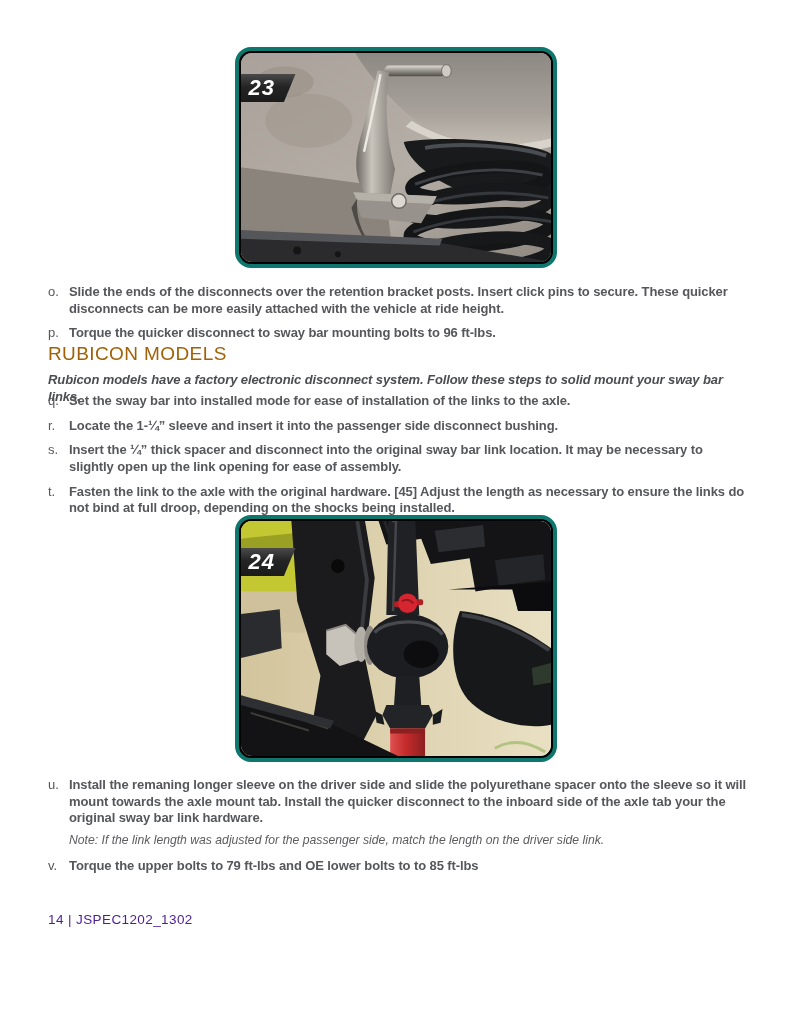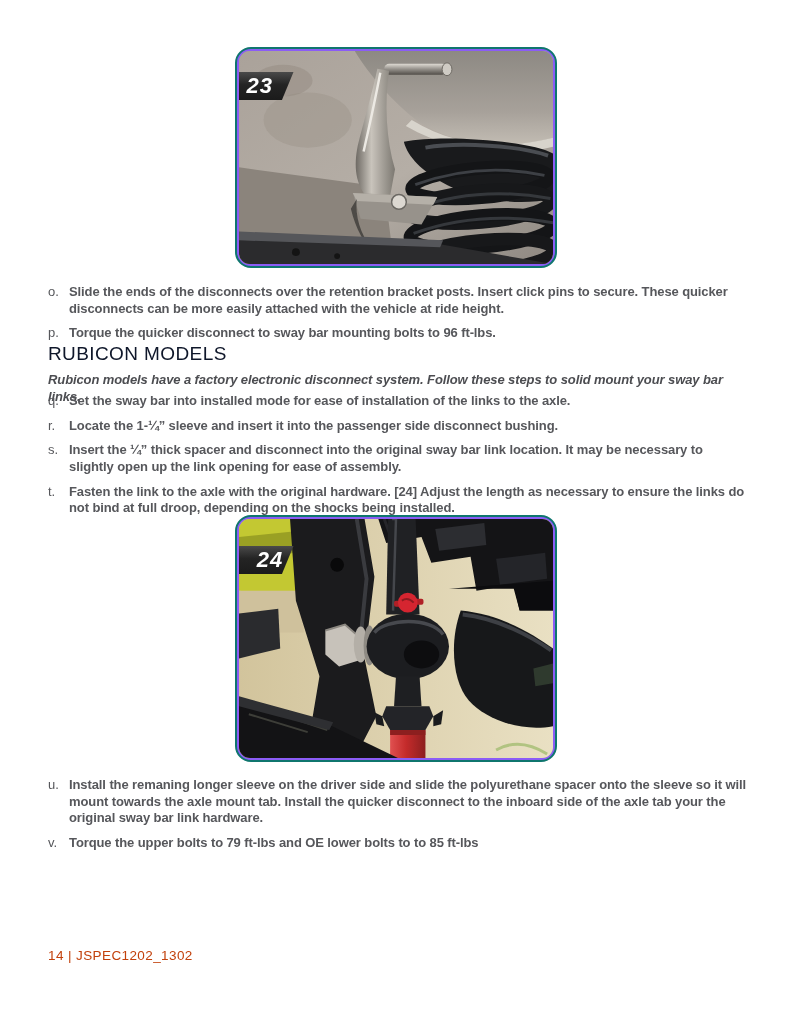--- a/index.html
+++ b/index.html
@@ -9,22 +9,22 @@
     margin:0 auto;
     background:#ffffff;
     font-family:"Liberation Sans",sans-serif;
     color:#56575b;
     overflow:hidden;
   }
   
   .photo-frame{
     position:absolute;left:50%;transform:translateX(-50%);
     width:322px;
-    background:#8b5cf6;
-    border:2px solid #0f766e;
+    background:#000000;
+    border:4px solid #0f766e;
     border-radius:16px;
     padding:2px;
     box-sizing:border-box;
     z-index:5;
   }
   .photo-clip{
     position:relative;width:100%;height:100%;
     border-radius:11px;overflow:hidden;background:#999;
   }
   .photo-clip svg{display:block;width:100%;height:100%;}
@@ -40,35 +40,35 @@
     padding-left:8px;box-sizing:border-box;
   }
   
   .textcol{position:absolute;left:48px;width:701px;}
   .step{display:flex;margin:0 0 8px 0;font-size:13px;line-height:1.28;letter-spacing:-0.1px;}
   .step .lbl{flex:none;width:21px;}
   .step .txt{flex:1;font-weight:bold;}
   .sec-heading{
     position:absolute;left:48px;
     font-size:19px;font-weight:400;
-    letter-spacing:0.4px;color:#0f172a;
+    letter-spacing:0.4px;color:#a16207;
     margin:0;
   }
   .sec-intro{
     position:absolute;left:48px;width:701px;
     font-size:13px;font-weight:bold;font-style:italic;
     margin:0;line-height:1.3;letter-spacing:-0.1px;color:#4c4d51;
   }
   .note{
     font-size:12.2px;font-style:italic;
     margin:-2px 0 9px 21px;line-height:1.3;color:#5b5c60;
   }
   .page-footer{
-    position:absolute;left:48px;top:948px;
-    font-size:13.5px;letter-spacing:0.4px;color:#c2410c;
+    position:absolute;left:48px;top:912px;
+    font-size:13.5px;letter-spacing:0.4px;color:#4c1d95;
   }
 </style>
 </head>
 <body>
 
 <div class="page">
 
   <figure class="photo-frame" style="top:47px;height:221px;margin:0;">
     <div class="photo-clip">
       <svg viewBox="0 0 320 216" preserveAspectRatio="none">
@@ -160,21 +160,21 @@
     <div class="step">
       <span class="lbl">r.</span>
       <span class="txt">Locate the 1-¼” sleeve and insert it into the passenger side disconnect bushing.</span>
     </div>
     <div class="step">
       <span class="lbl">s.</span>
       <span class="txt">Insert the ¼” thick spacer and disconnect into the original sway bar link location.  It may be necessary to slightly open up the link opening for ease of assembly.</span>
     </div>
     <div class="step">
       <span class="lbl">t.</span>
-      <span class="txt">Fasten the link to the axle with the original hardware. [24] Adjust the length as necessary to ensure the links do not bind at full droop, depending on the shocks being installed.</span>
+      <span class="txt">Fasten the link to the axle with the original hardware. [45] Adjust the length as necessary to ensure the links do not bind at full droop, depending on the shocks being installed.</span>
     </div>
   </div>
 
   <figure class="photo-frame" style="top:515px;height:247px;margin:0;">
     <div class="photo-clip">
       <svg viewBox="0 0 320 240" preserveAspectRatio="none">
         <defs>
           <linearGradient id="g24bg" x1="0" y1="0" x2="1" y2="0">
             <stop offset="0" stop-color="#d2c49c"></stop>
               <stop offset="1" stop-color="#e9e0c3"></stop>
@@ -241,31 +241,32 @@
 
         <rect x="154" y="212" width="36" height="28" fill="url(#g24red)"></rect>
         <path d="M154,212 L190,212 L190,217 L154,217 Z" fill="#8c1f1f"></path>
 
         <path d="M0,182 L95,208 L162,240 L0,240 Z" fill="#131315"></path>
         <path d="M10,196 L70,214 M30,192 L90,212" stroke="#5a5b50" stroke-width="2" opacity="0.6"></path>
         <path d="M0,178 L96,204 L92,212 L0,188 Z" fill="#2e2f32"></path>
 
         <path d="M262,232 C280,222 298,226 314,236" stroke="#a4bd72" stroke-width="3" fill="none" opacity="0.8"></path>
       </svg>
-      <div class="fig-tag" style="top:27px;justify-content:center;">
+      <div class="fig-tag" style="top:27px;">
         <span>24</span>
       </div>
     </div>
   </figure>
 
   <div class="textcol" style="top:777px;">
     <div class="step">
       <span class="lbl">u.</span>
       <span class="txt">Install the remaning longer sleeve on the driver side and slide the polyurethane spacer onto the sleeve so it will mount towards the axle mount tab.  Install the quicker disconnect to the inboard side of the axle tab your the original sway bar link hardware.</span>
     </div>
+    <p class="note">Note: If the link length was adjusted for the passenger side, match the length on the driver side link.</p>
     <div class="step">
       <span class="lbl">v.</span>
       <span class="txt">Torque the upper bolts to 79 ft-lbs and OE lower bolts to to 85 ft-lbs</span>
     </div>
   </div>
 
   <div class="page-footer">14 | JSPEC1202_1302</div>
 
 </div>
 

